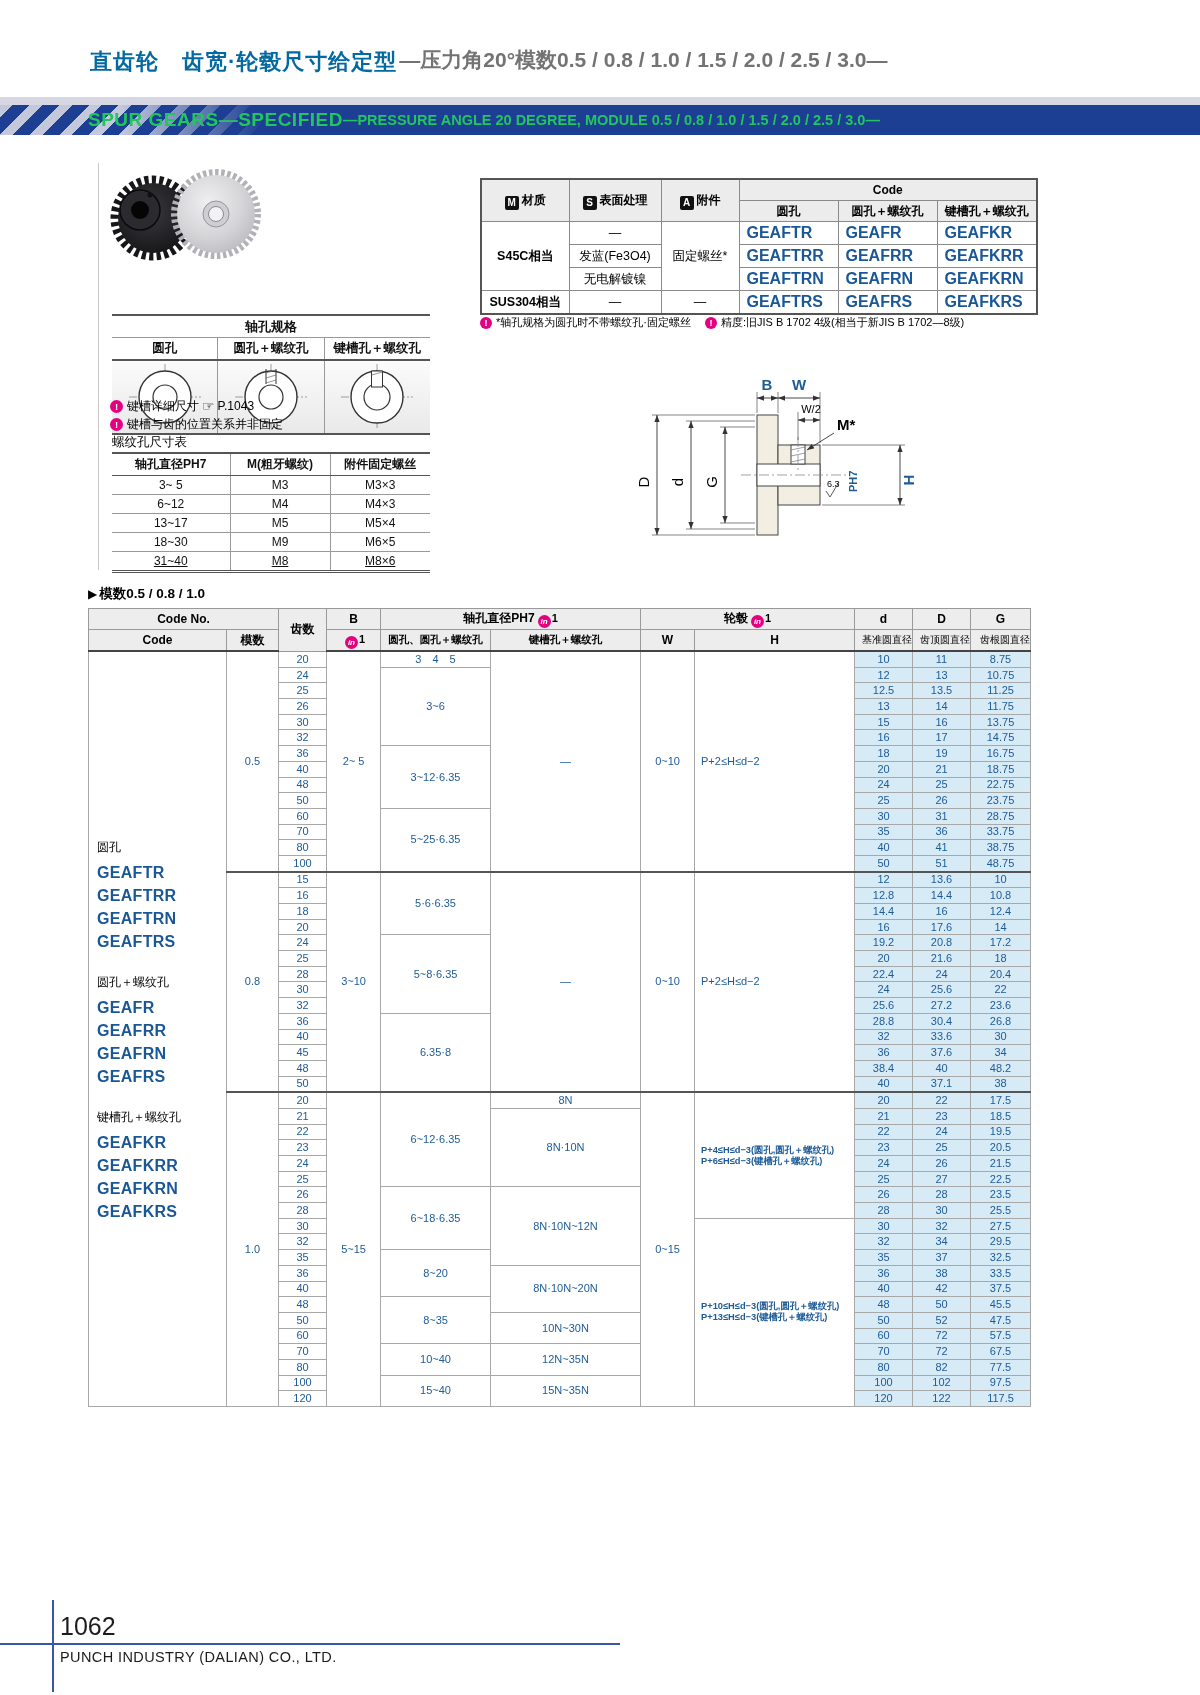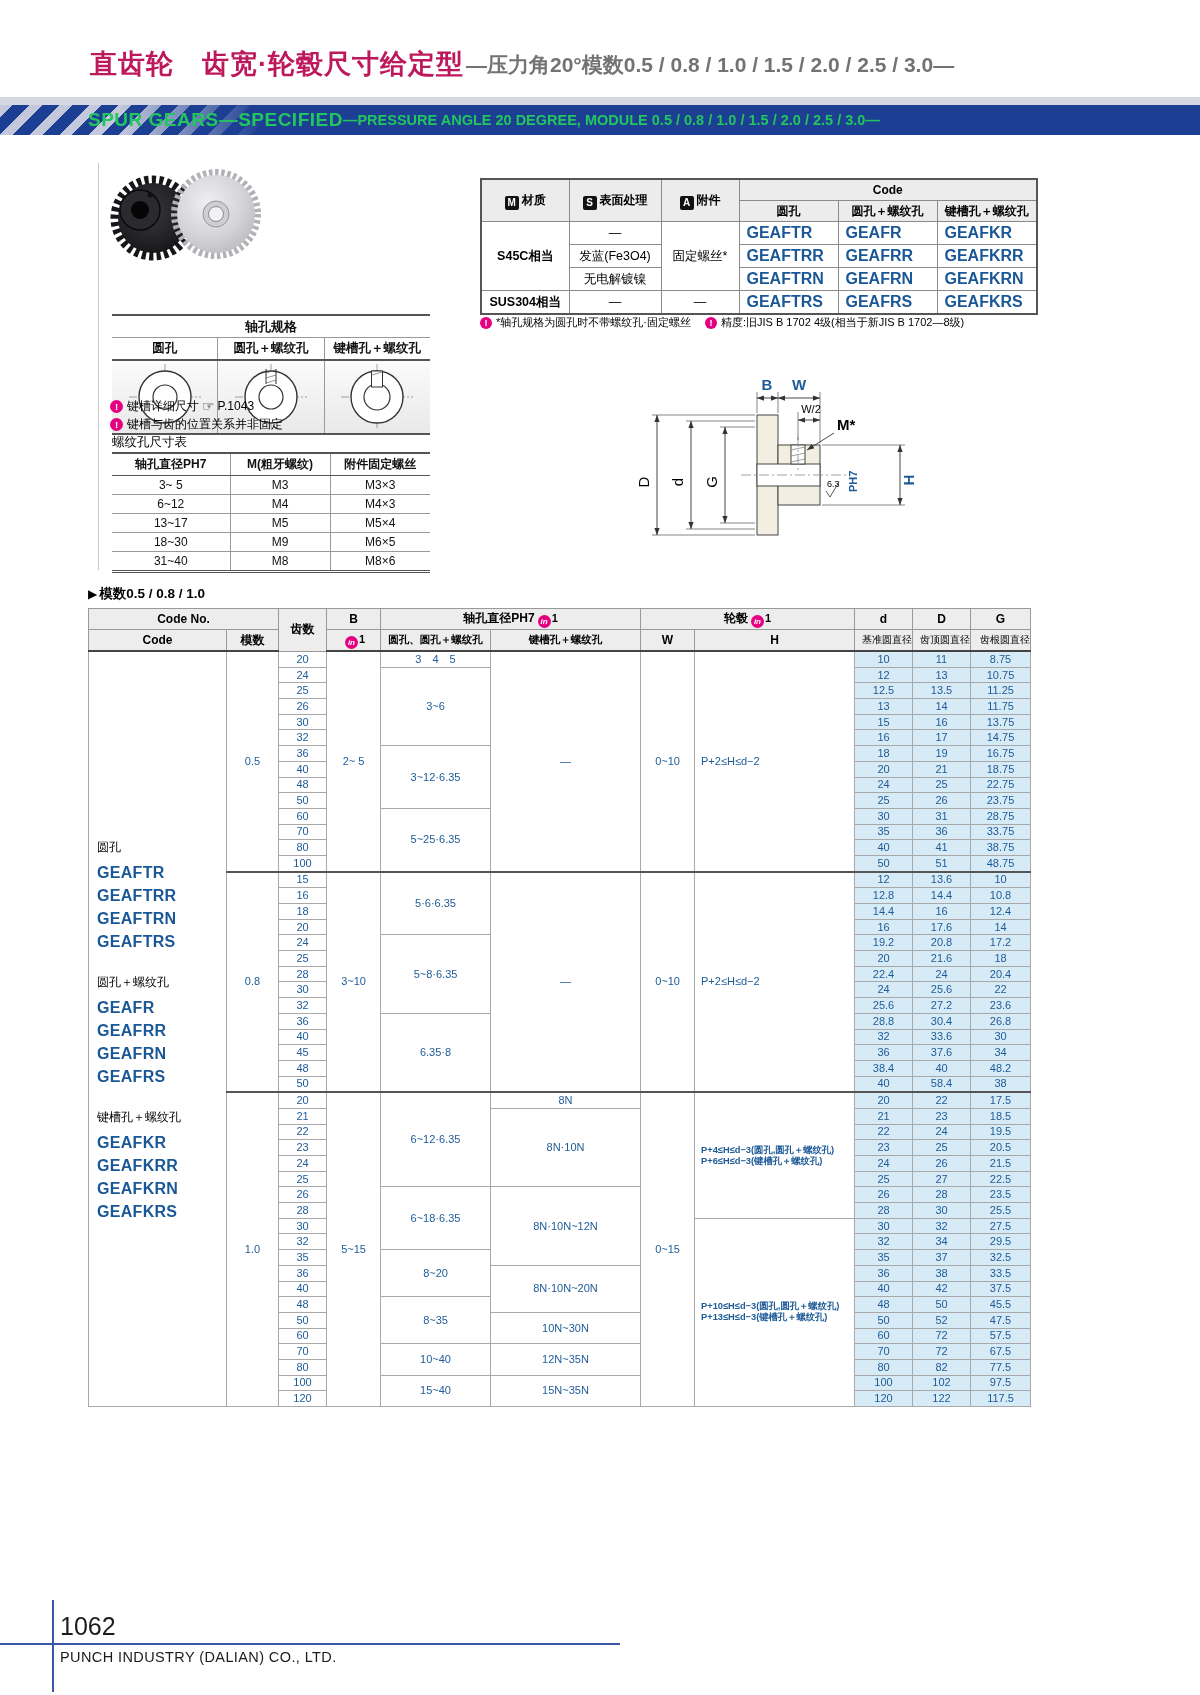--- a/index.html
+++ b/index.html
@@ -1,20 +1,20 @@
 <!DOCTYPE html>
 <html><head>
 <meta charset="utf-8">
 <style>
   html,body{margin:0;padding:0;background:#fff;}
   .page{position:relative;width:1200px;height:1695px;background:#fff;overflow:hidden;
         font-family:"Liberation Sans","DejaVu Sans",sans-serif;color:#111;}
   
   .title{position:absolute;left:90px;top:46px;display:flex;align-items:flex-end;white-space:nowrap;}
-  .t-main{font-size:27px;font-weight:bold;letter-spacing:1px;color:#be185d;}
+  .t-main{font-size:22px;font-weight:bold;letter-spacing:1px;color:#0369a1;}
   .t-sub{font-size:21px;font-weight:bold;color:#737373;padding-bottom:3px;margin-left:2px;}
   .gray-strip{position:absolute;left:0;top:97px;width:1200px;height:8px;background:#d7d7e3;}
   .navy-bar{position:absolute;left:0;top:105px;width:1200px;height:30px;background:#1c3f94;}
   .navy-stripes{position:absolute;left:0;top:0;width:270px;height:30px;
     background:repeating-linear-gradient(135deg,#c3c8dc 0 9px,#1c3f94 9px 21px);}
   .navy-fade{position:absolute;left:120px;top:0;width:150px;height:30px;
     background:linear-gradient(to right,rgba(28,63,148,0),#1c3f94 95%);}
   .bar-text{position:absolute;left:88px;top:0;height:30px;display:flex;align-items:center;color:#22c55e;white-space:nowrap;}
   .bar-main{font-size:19px;font-weight:bold;letter-spacing:.5px;}
   .bar-rest{font-size:14.5px;font-weight:bold;}
@@ -32,21 +32,21 @@
   .k-notes{position:absolute;left:110px;top:397px;font-size:12px;line-height:18px;color:#000;}
   .k-note{display:flex;align-items:center;}
   .exc{display:inline-block;width:13px;height:13px;border-radius:50%;background:#e50081;color:#fff;
        font-size:9.5px;font-weight:bold;text-align:center;line-height:13px;margin-right:4px;flex:0 0 auto;}
   .hand{font-size:14px;margin:0 3px;}
   .thread-title{position:absolute;left:112px;top:434px;font-size:12.5px;color:#000;}
   .thread{position:absolute;left:112px;top:452px;width:318px;border-collapse:collapse;font-size:12px;}
   .thread th{border-top:2px solid #555;border-bottom:1.5px solid #555;height:19px;font-weight:bold;font-size:12px;border-left:1px solid #999;}
   .thread td{height:16px;text-align:center;border-top:1px solid #999;border-left:1px solid #999;}
   .thread th:first-child,.thread td:first-child{border-left:none;}
-  .thread tr:last-child td{border-bottom:3px double #555;}
+  .thread tr:last-child td{border-bottom:3px double #555;text-decoration:underline;}
   
   .matt{position:absolute;left:480px;top:178px;width:556px;border-collapse:collapse;table-layout:fixed;}
   .matt th,.matt td{border:1px solid #8a8a8a;text-align:center;padding:0;}
   .matt{border:2px solid #555;}
   .matt th{background:#ececec;font-size:12px;font-weight:bold;height:20px;color:#000;}
   .matt td{height:22px;font-size:12.5px;color:#000;background:#fff;}
   .matt td.mat{font-weight:bold;}
   .matt td.code{color:#1a5796;font-weight:bold;font-size:16px;text-align:left;padding-left:7px;}
   .sq{display:inline-block;width:14px;height:14px;background:#111;color:#fff;border-radius:2px;
       font-size:10px;font-weight:bold;line-height:14px;text-align:center;margin-right:3px;vertical-align:-2px;}
@@ -600,21 +600,21 @@
         </tr>
         <tr>
           <td>48</td>
           <td class="bgb">38.4</td>
           <td class="bgb">40</td>
           <td class="bgb">48.2</td>
         </tr>
         <tr>
           <td>50</td>
           <td class="bgb">40</td>
-          <td class="bgb">58.4</td>
+          <td class="bgb">37.1</td>
           <td class="bgb">38</td>
         </tr>
         <tr class="sec-top">
           <td rowspan="20">1.0</td>
           <td>20</td>
           <td rowspan="20">5~15</td>
           <td rowspan="6">6~12·6.35</td>
           <td>8N</td>
           <td rowspan="20">0~15</td>
           <td class="hcell" rowspan="8">

